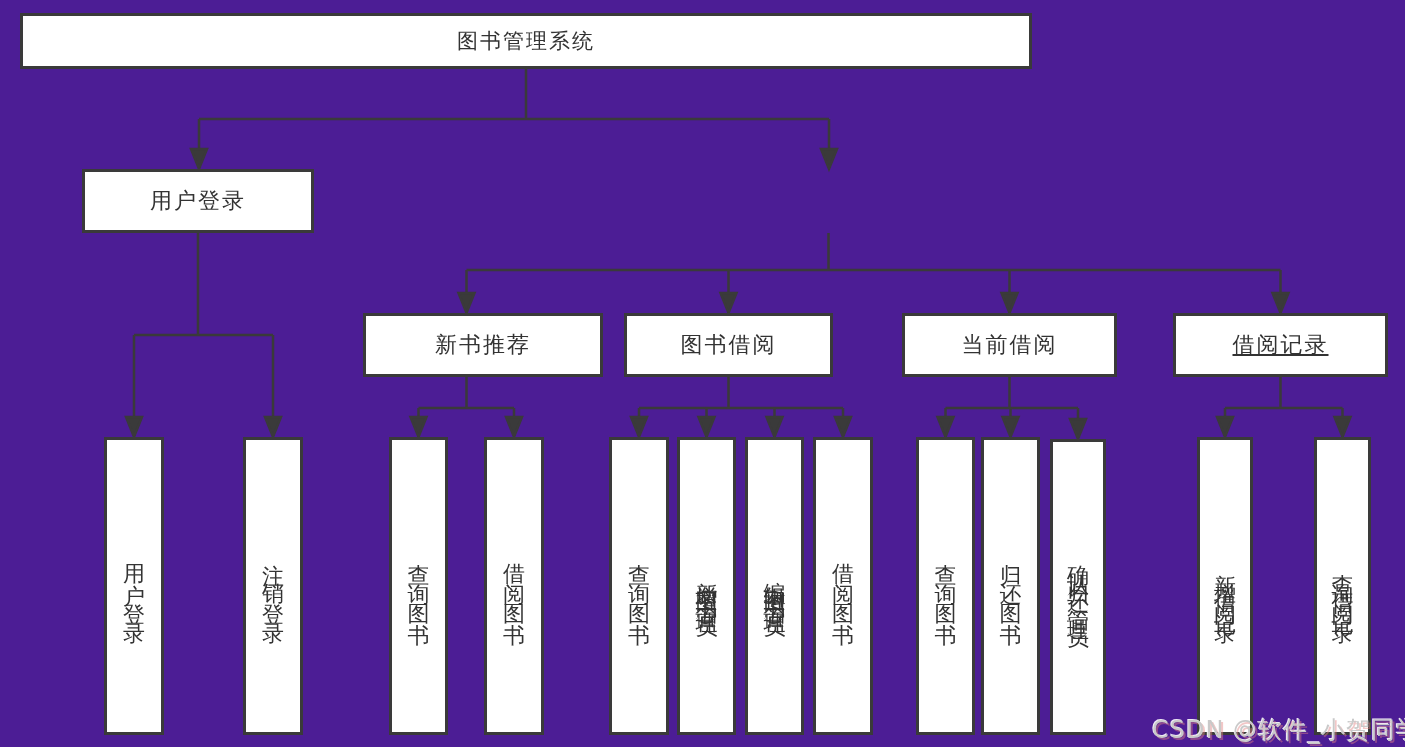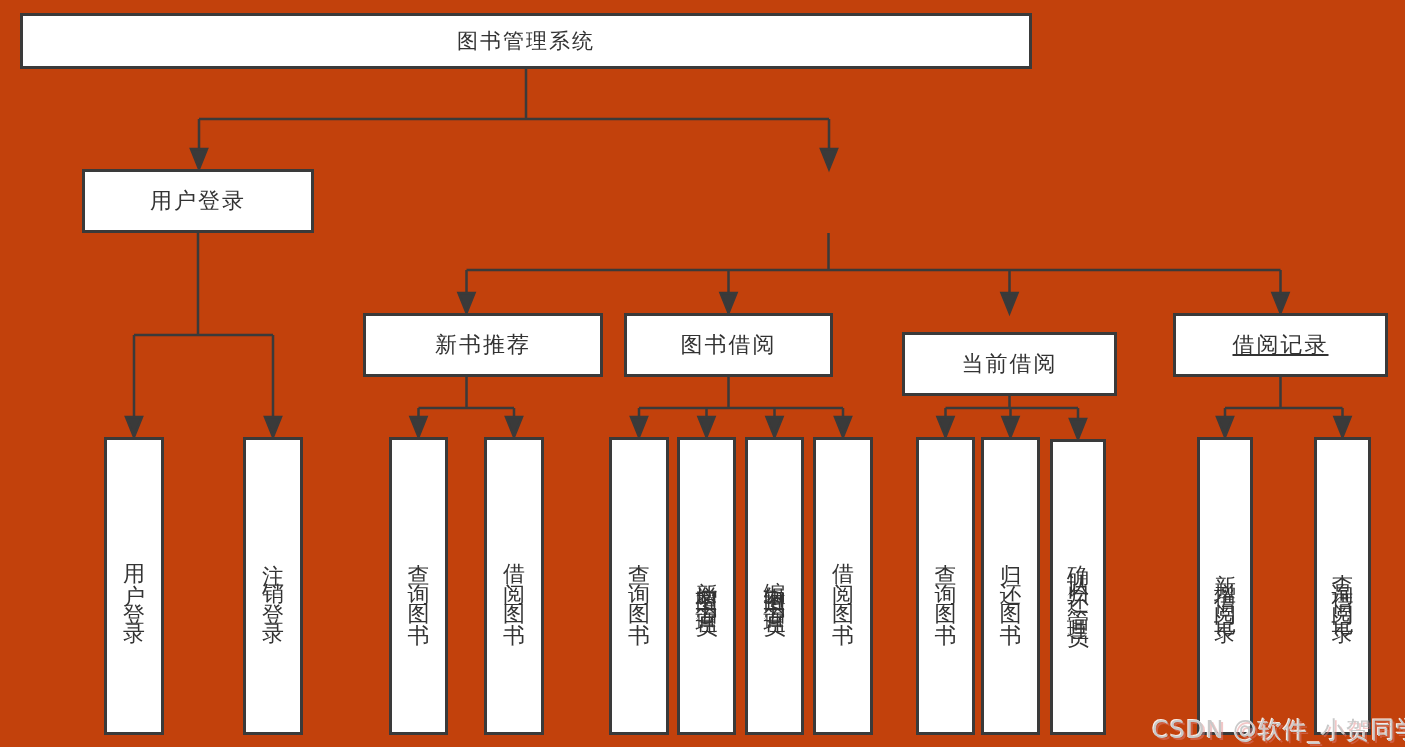--- a/index.html
+++ b/index.html
@@ -5,21 +5,21 @@
   html, body {
     margin: 0;
     padding: 0;
     background: #ffffff;
     font-family: "DejaVu Sans", "Liberation Sans", sans-serif;
   }
   .canvas {
     position: relative;
     width: 1405px;
     height: 747px;
-    background: #c2410c;
+    background: #4c1d95;
     overflow: hidden;
   }
   svg.wires {
     position: absolute;
     left: 0; top: 0;
     width: 1405px;
     height: 747px;
     z-index: 1;
   }
   .box {
@@ -124,21 +124,21 @@
   <div class="box level" style="left:82px; top:169px; width:232px; height:64px;">
     <span>用户登录</span>
   </div>
 
   <div class="box level" style="left:363px; top:313px; width:240px; height:64px;">
     <span>新书推荐</span>
   </div>
   <div class="box level" style="left:624px; top:313px; width:209px; height:64px;">
     <span>图书借阅</span>
   </div>
-  <div class="box level" style="left:902px; top:313px; width:215px; height:64px;margin-top:19px;">
+  <div class="box level" style="left:902px; top:313px; width:215px; height:64px;">
     <span>当前借阅</span>
   </div>
   <div class="box level" style="left:1173px; top:313px; width:215px; height:64px;text-decoration:underline;">
     <span>借阅记录</span>
   </div>
 
   <div class="box" style="left:104px; top:437px; width:60px; height:298px;">
     <span class="vtext ls4">用户登录</span>
   </div>
   <div class="box" style="left:243px; top:437px; width:60px; height:298px;">

